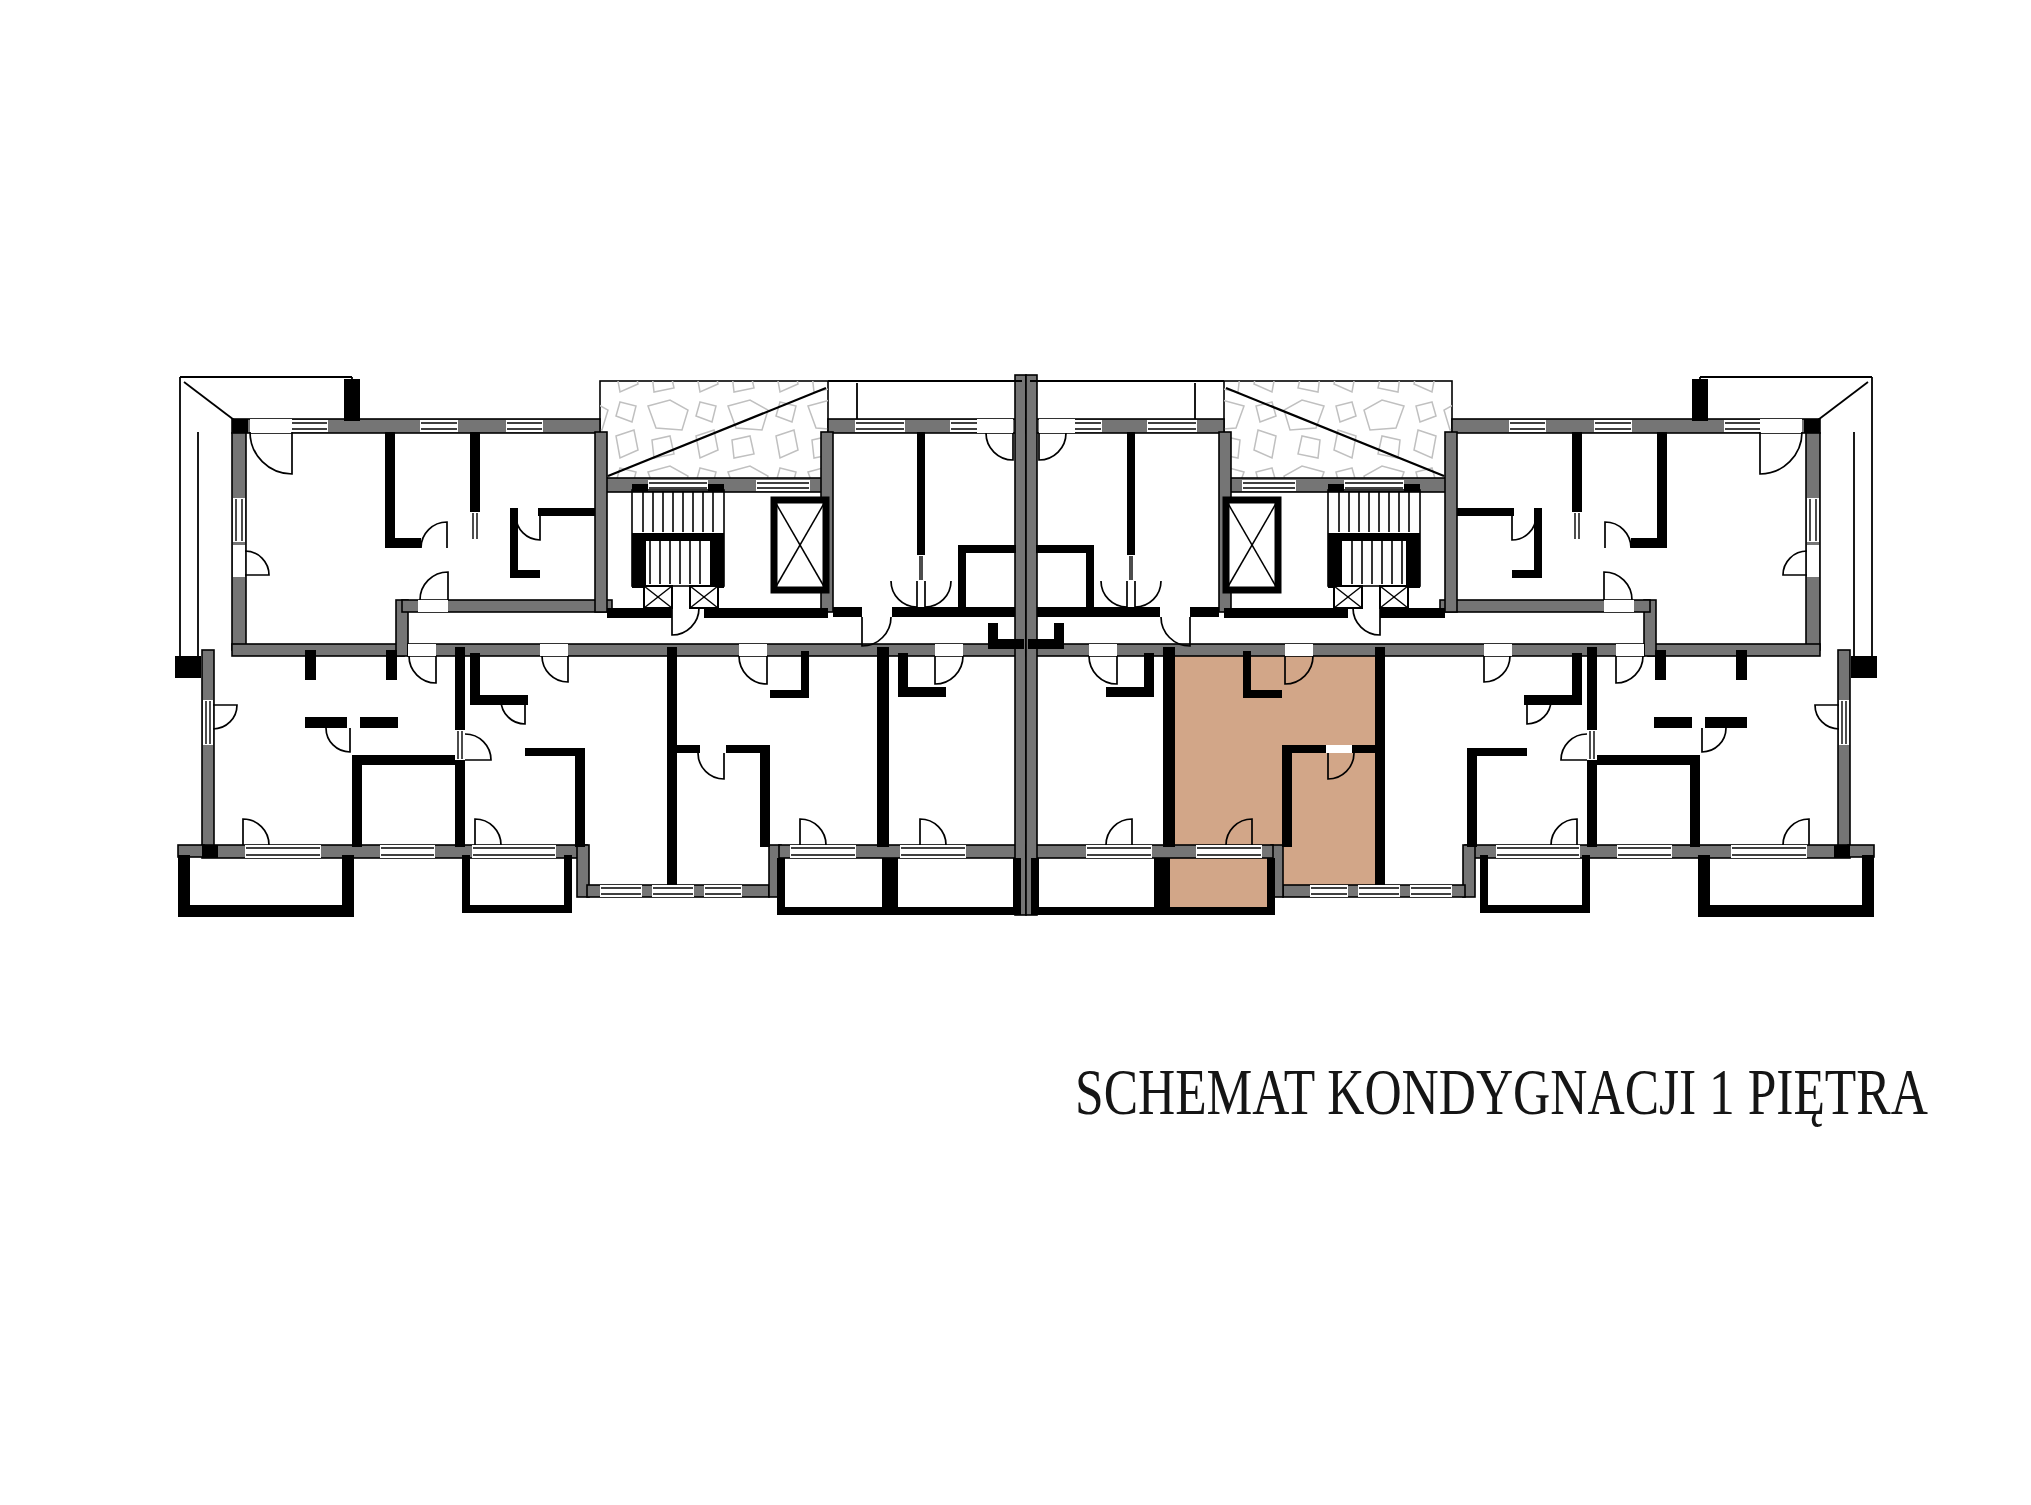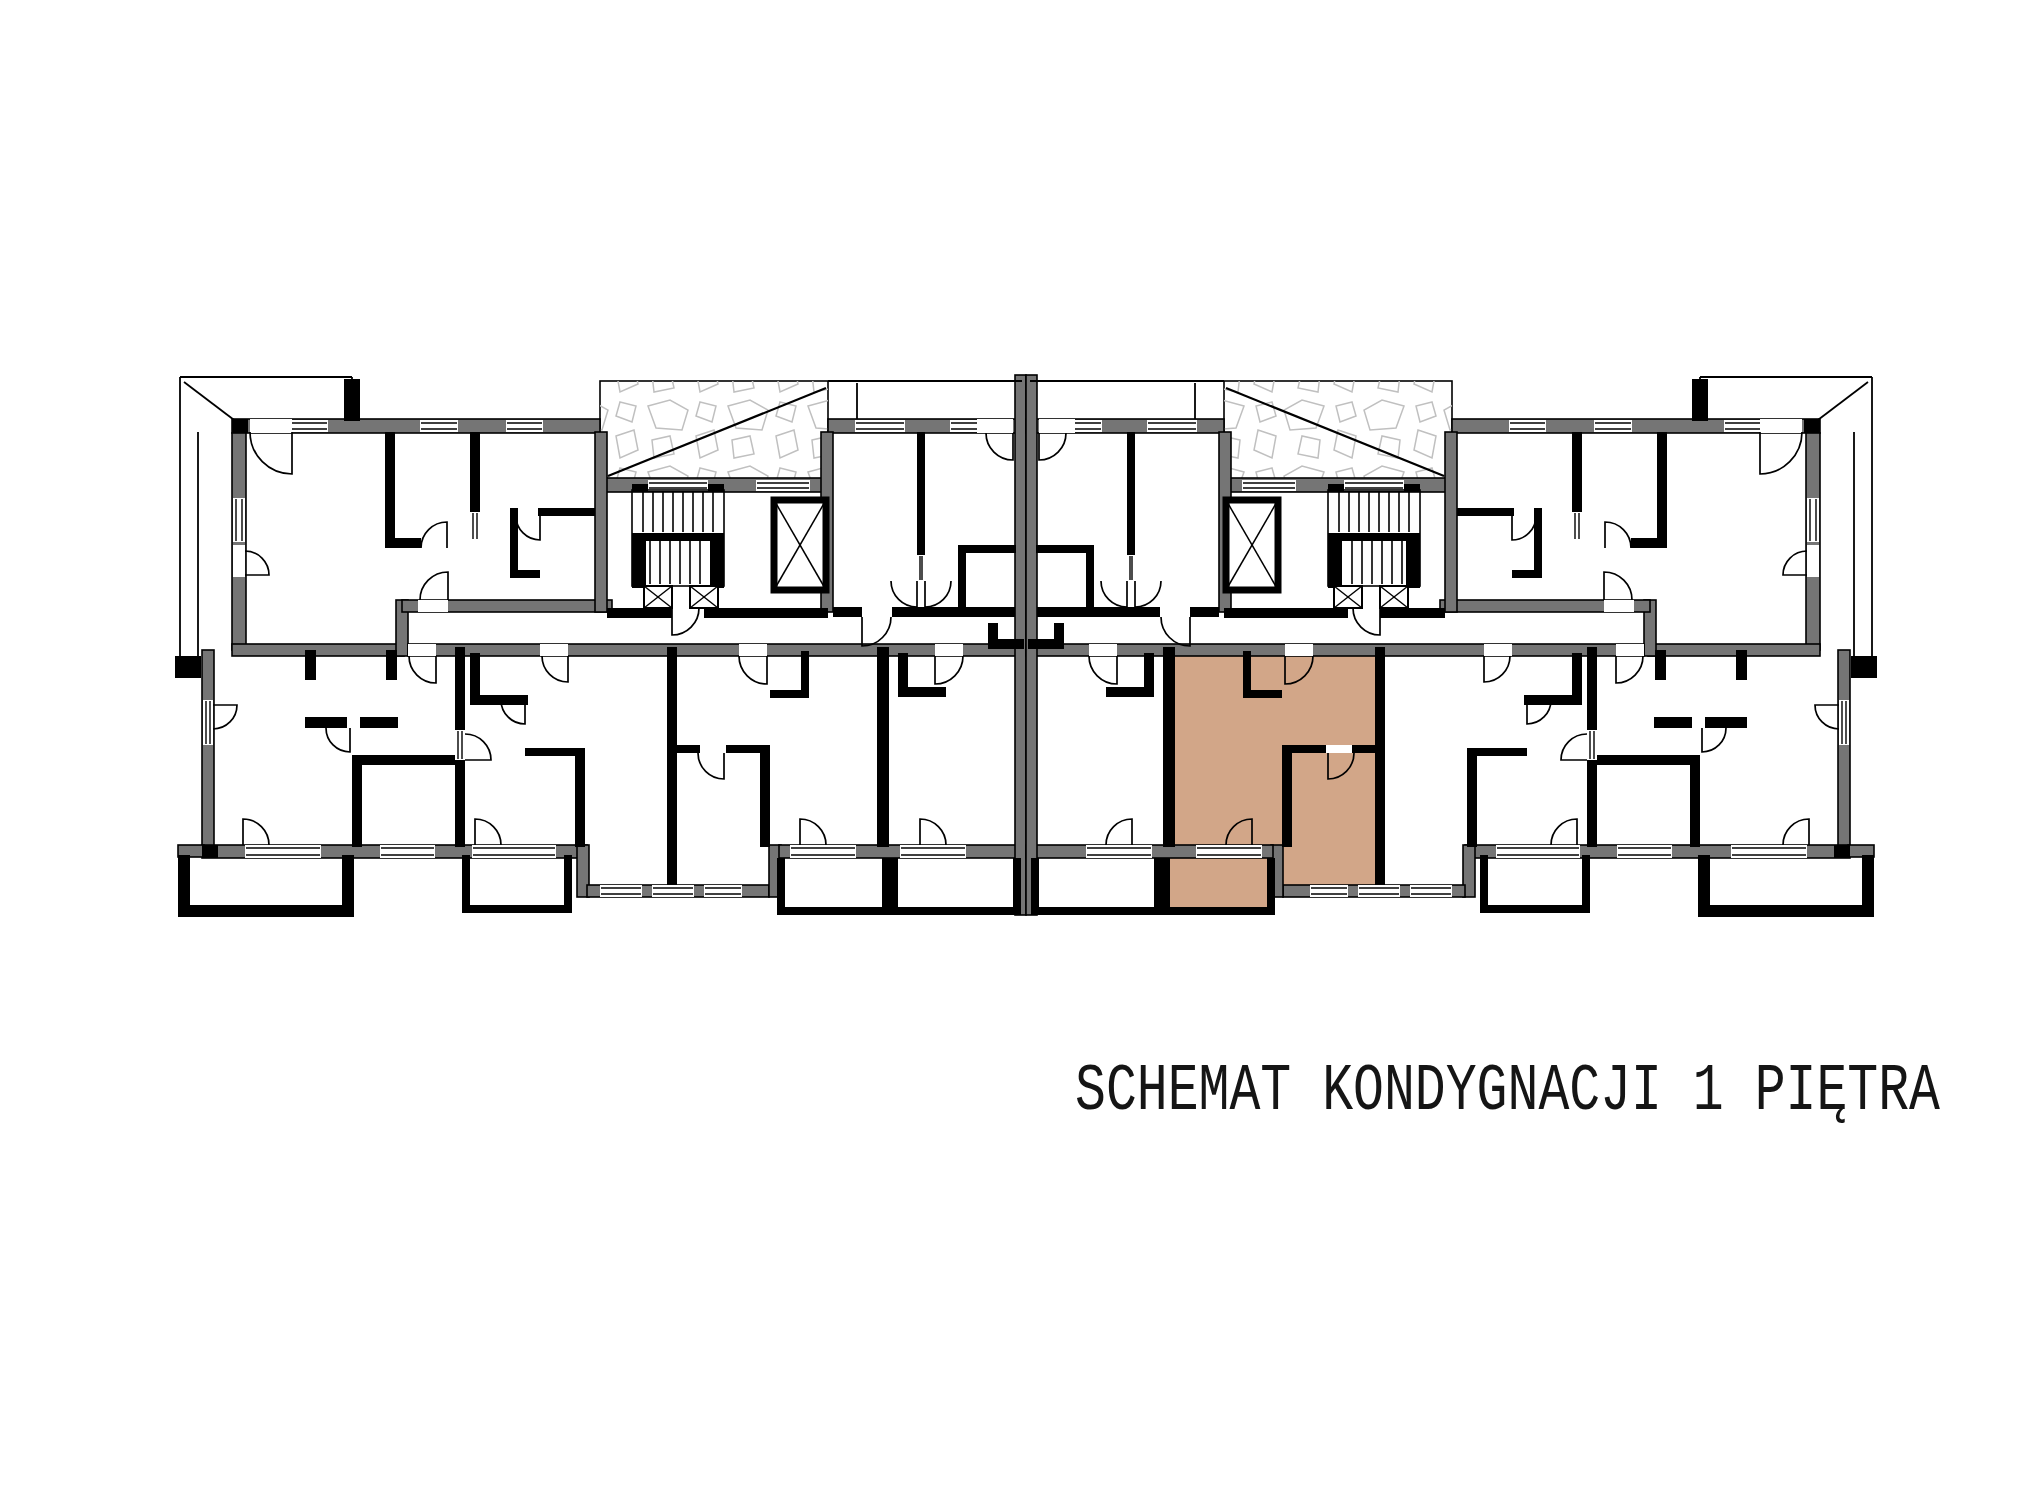--- a/index.html
+++ b/index.html
@@ -1,17 +1,17 @@
 <!DOCTYPE html>
 <html><head>
 <meta charset="utf-8">
 <style>
   html,body{margin:0;padding:0;background:#fff;}
   .stage{position:relative;width:2031px;height:1167px;background:#be185d;overflow:hidden;
-         font-family:Liberation Mono, monospace;}
+         font-family:Liberation Serif, serif;}
   .plan-svg{position:absolute;left:0;top:0;}
   .plan-title{position:absolute;white-space:nowrap;color:#151515;
               transform-origin:left top;letter-spacing:0px;font-weight:400;}
 </style>
 </head>
 <body>
 
 <div class="stage">
   <svg class="plan-svg" id="plan" width="2031" height="1505" viewBox="0 0 2031 1505" xmlns="http://www.w3.org/2000/svg">
       <defs>

